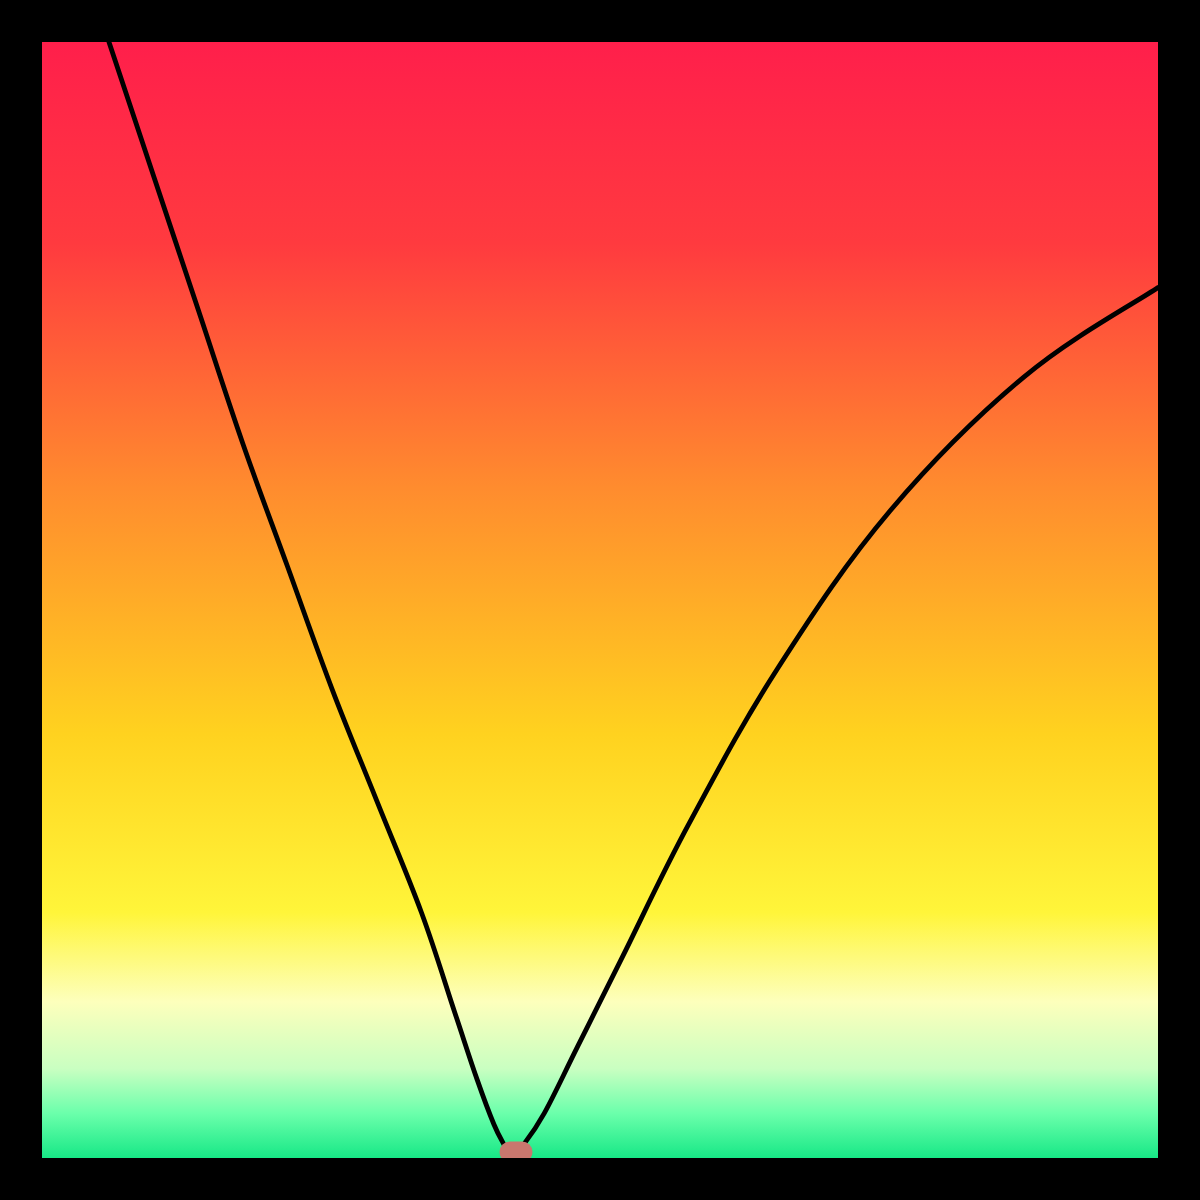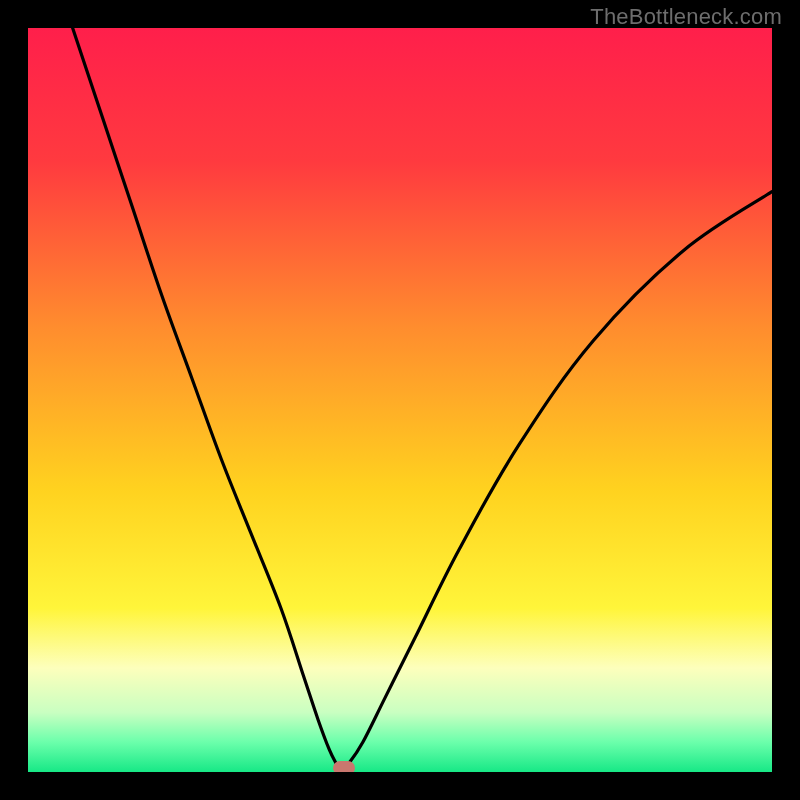--- a/index.html
+++ b/index.html
@@ -61,21 +61,20 @@
     height: 14px;
     border-radius: 7px;
     z-index: 3;
     transform: translate(-50%, -50%);
   }
 </style>
 </head>
 <body>
 
 <div class="frame">
-  <div class="watermark">TheBottleneck.com</div>
 
   <div class="plot-outer">
     <div class="plot-inner">
       <svg class="gradient" viewBox="0 0 744 744" preserveAspectRatio="none">
         <defs>
           <linearGradient id="bg" x1="0" y1="0" x2="0" y2="1">
               <stop offset="0%" stop-color="#ff1f4b"></stop>
               <stop offset="18%" stop-color="#ff3a3f"></stop>
               <stop offset="40%" stop-color="#ff8c2e"></stop>
               <stop offset="62%" stop-color="#ffd21f"></stop>

